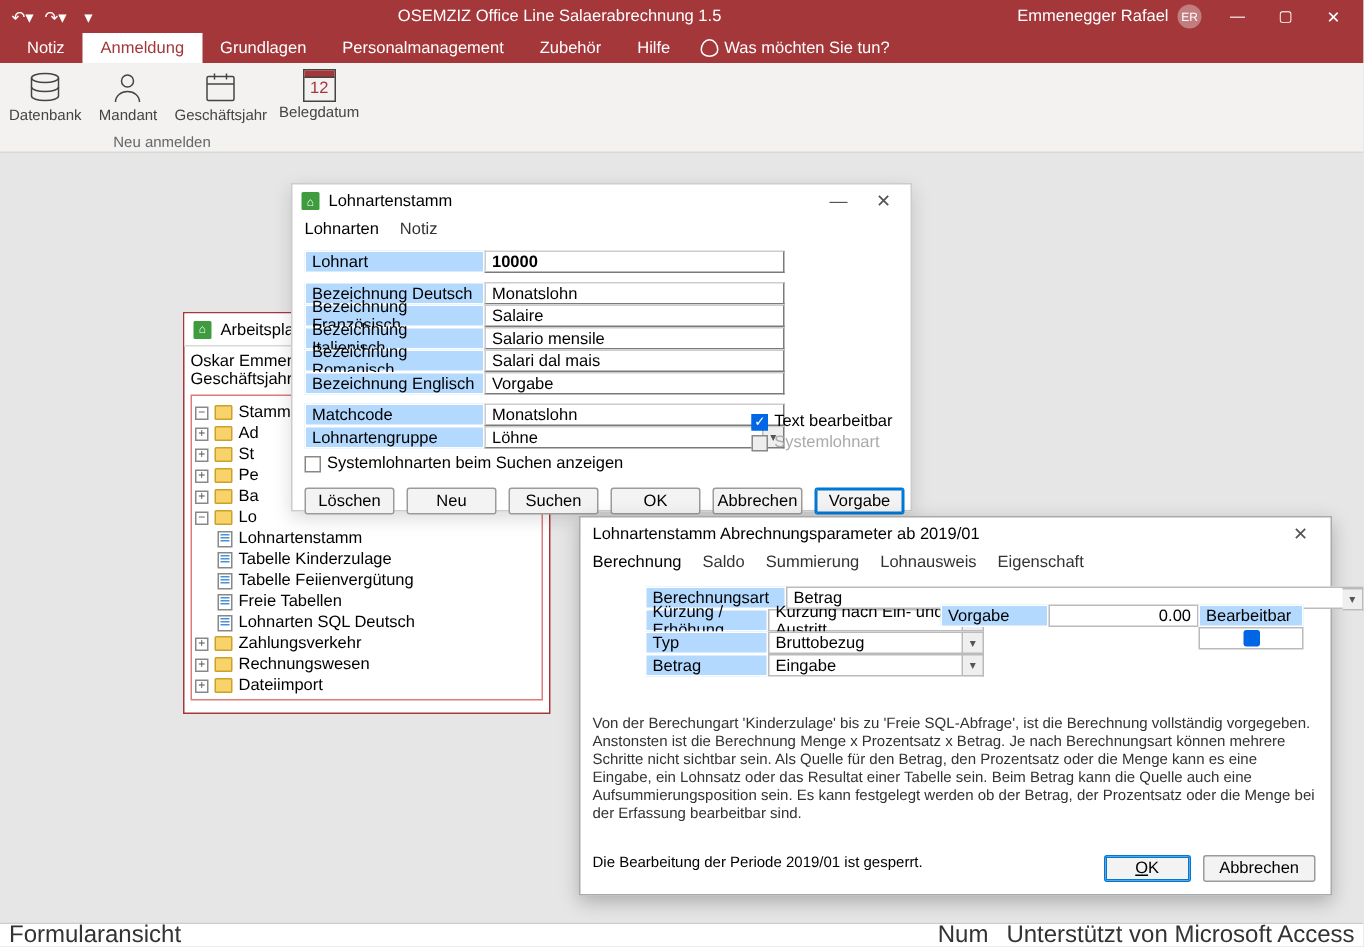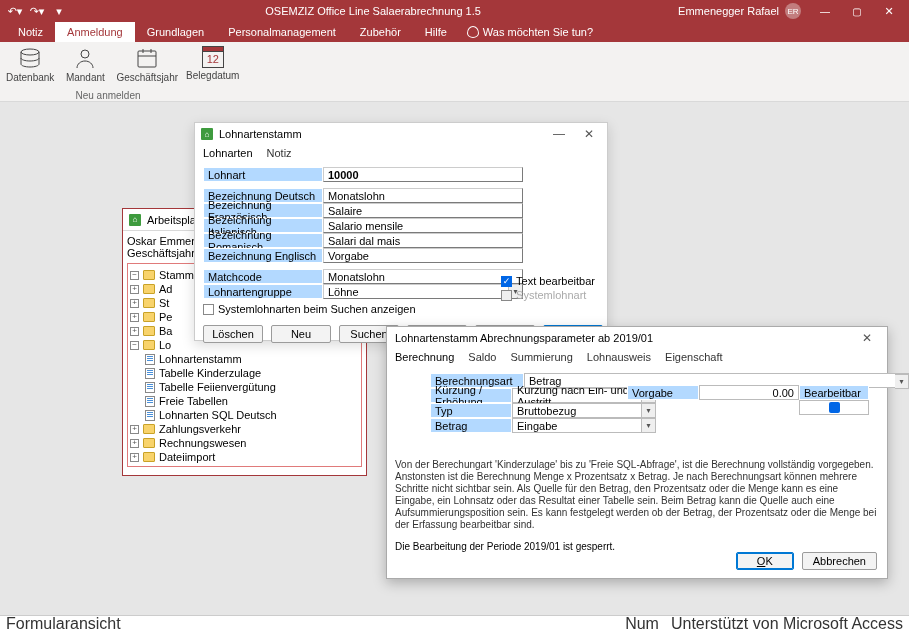--- a/index.html
+++ b/index.html
@@ -74,37 +74,37 @@
   .chk { width:11px;height:11px;border:1px solid #888;background:#fff; display:inline-flex;align-items:center;justify-content:center;color:#0066cc;font-size:9px;}
   .right-opts { position:absolute; right:12px; top:152px; font-size:11px;}
   .right-opts .optline{display:flex;align-items:center;gap:4px;margin-bottom:2px;}
   .right-opts .chk.blue{background:#0066E6;border-color:#0066E6;color:#fff;}
   .right-opts .disabled{color:#aaa;}
   .btnrow { display:flex; gap:8px; padding:6px 8px; }
   .btn { min-width:60px; height:18px; padding:0 10px; background:#F3F3F3;border:1px solid #9b9b9b;border-radius:2px;font-size:11px;display:flex;align-items:center;justify-content:center;cursor:pointer;}
   .btn.primary { border:1px solid #0078D4; box-shadow:0 0 0 1px #0078D4 inset; color:#000;}
 
   
-  .win-param { position:absolute; left:386px; top:224px; width:502px; height:253px; background:#fff; border:1px solid #aaa; box-shadow:0 4px 12px rgba(0,0,0,0.25);}
+  .win-param { position:absolute; left:386px; top:242px; width:502px; height:253px; background:#fff; border:1px solid #aaa; box-shadow:0 4px 12px rgba(0,0,0,0.25);}
   .win-param-title { height:22px; display:flex;align-items:center; padding:0 8px; font-size:11px; }
   .win-param-title .sp{flex:1;}
   .ptabs { display:flex; gap:14px; padding:2px 8px 4px 8px; font-size:11px;}
   .pbody { padding:4px 8px; font-size:11px; position:relative; }
   .pgrid { display:grid; grid-template-columns:82px 130px 14px; width:228px;}
   .pgrid .lbl{ background:#B3D9FF; padding:1px 4px; border:1px solid #fff;height:15px;display:flex;align-items:center;}
   .pgrid .val{ border:1px solid #bbb;padding:0 4px;height:15px;display:flex;align-items:center;background:#fff;}
   .pgrid .dd{ background:#efefef;border:1px solid #bbb;border-left:none;display:flex;align-items:center;justify-content:center;color:#555;font-size:8px;height:15px;}
   .pgrid-right { position:absolute; left:240px; top:16px; width:240px; font-size:11px;}
   .pg2 { display:grid; grid-template-columns:72px 100px 56px 14px;}
   .pg2 .lbl{background:#B3D9FF;padding:1px 4px;border:1px solid #fff;height:15px;display:flex;align-items:center;}
   .pg2 .val{border:1px solid #bbb;padding:0 4px;height:15px;display:flex;align-items:center;justify-content:flex-end;background:#fff;}
   .pg2 .chkcell{border:1px solid #bbb;height:15px;display:flex;align-items:center;justify-content:center;background:#fff;}
   .pg2 .chkcell .bluebox{width:11px;height:11px;background:#0066E6;border-radius:2px;}
   .info { margin-top:26px; font-size:10px; line-height:12px; color:#333; }
-  .locked { font-size:10px; margin-top:10px;}
+  .locked { font-size:10px; margin-top:21px;}
   .pfoot { position:absolute; bottom:8px; right:10px; display:flex; gap:8px;}
   .pfoot .btn{min-width:58px;}
   .pfoot .btn.ok{border:1px solid #0078D4;box-shadow:0 0 0 1px #0078D4 inset;}
   .underline-O { text-decoration:underline;}
 
   
   .status { position:absolute; bottom:0; left:0; right:0; height:16px; background:#fff; border-top:1px solid #ccc; font-size:16px; color:#333; display:flex; align-items:center; padding:0 6px;}
   .status .sp{flex:1;}
   .status .right{display:flex;gap:12px;}
   .bigval { font-weight:bold; }

